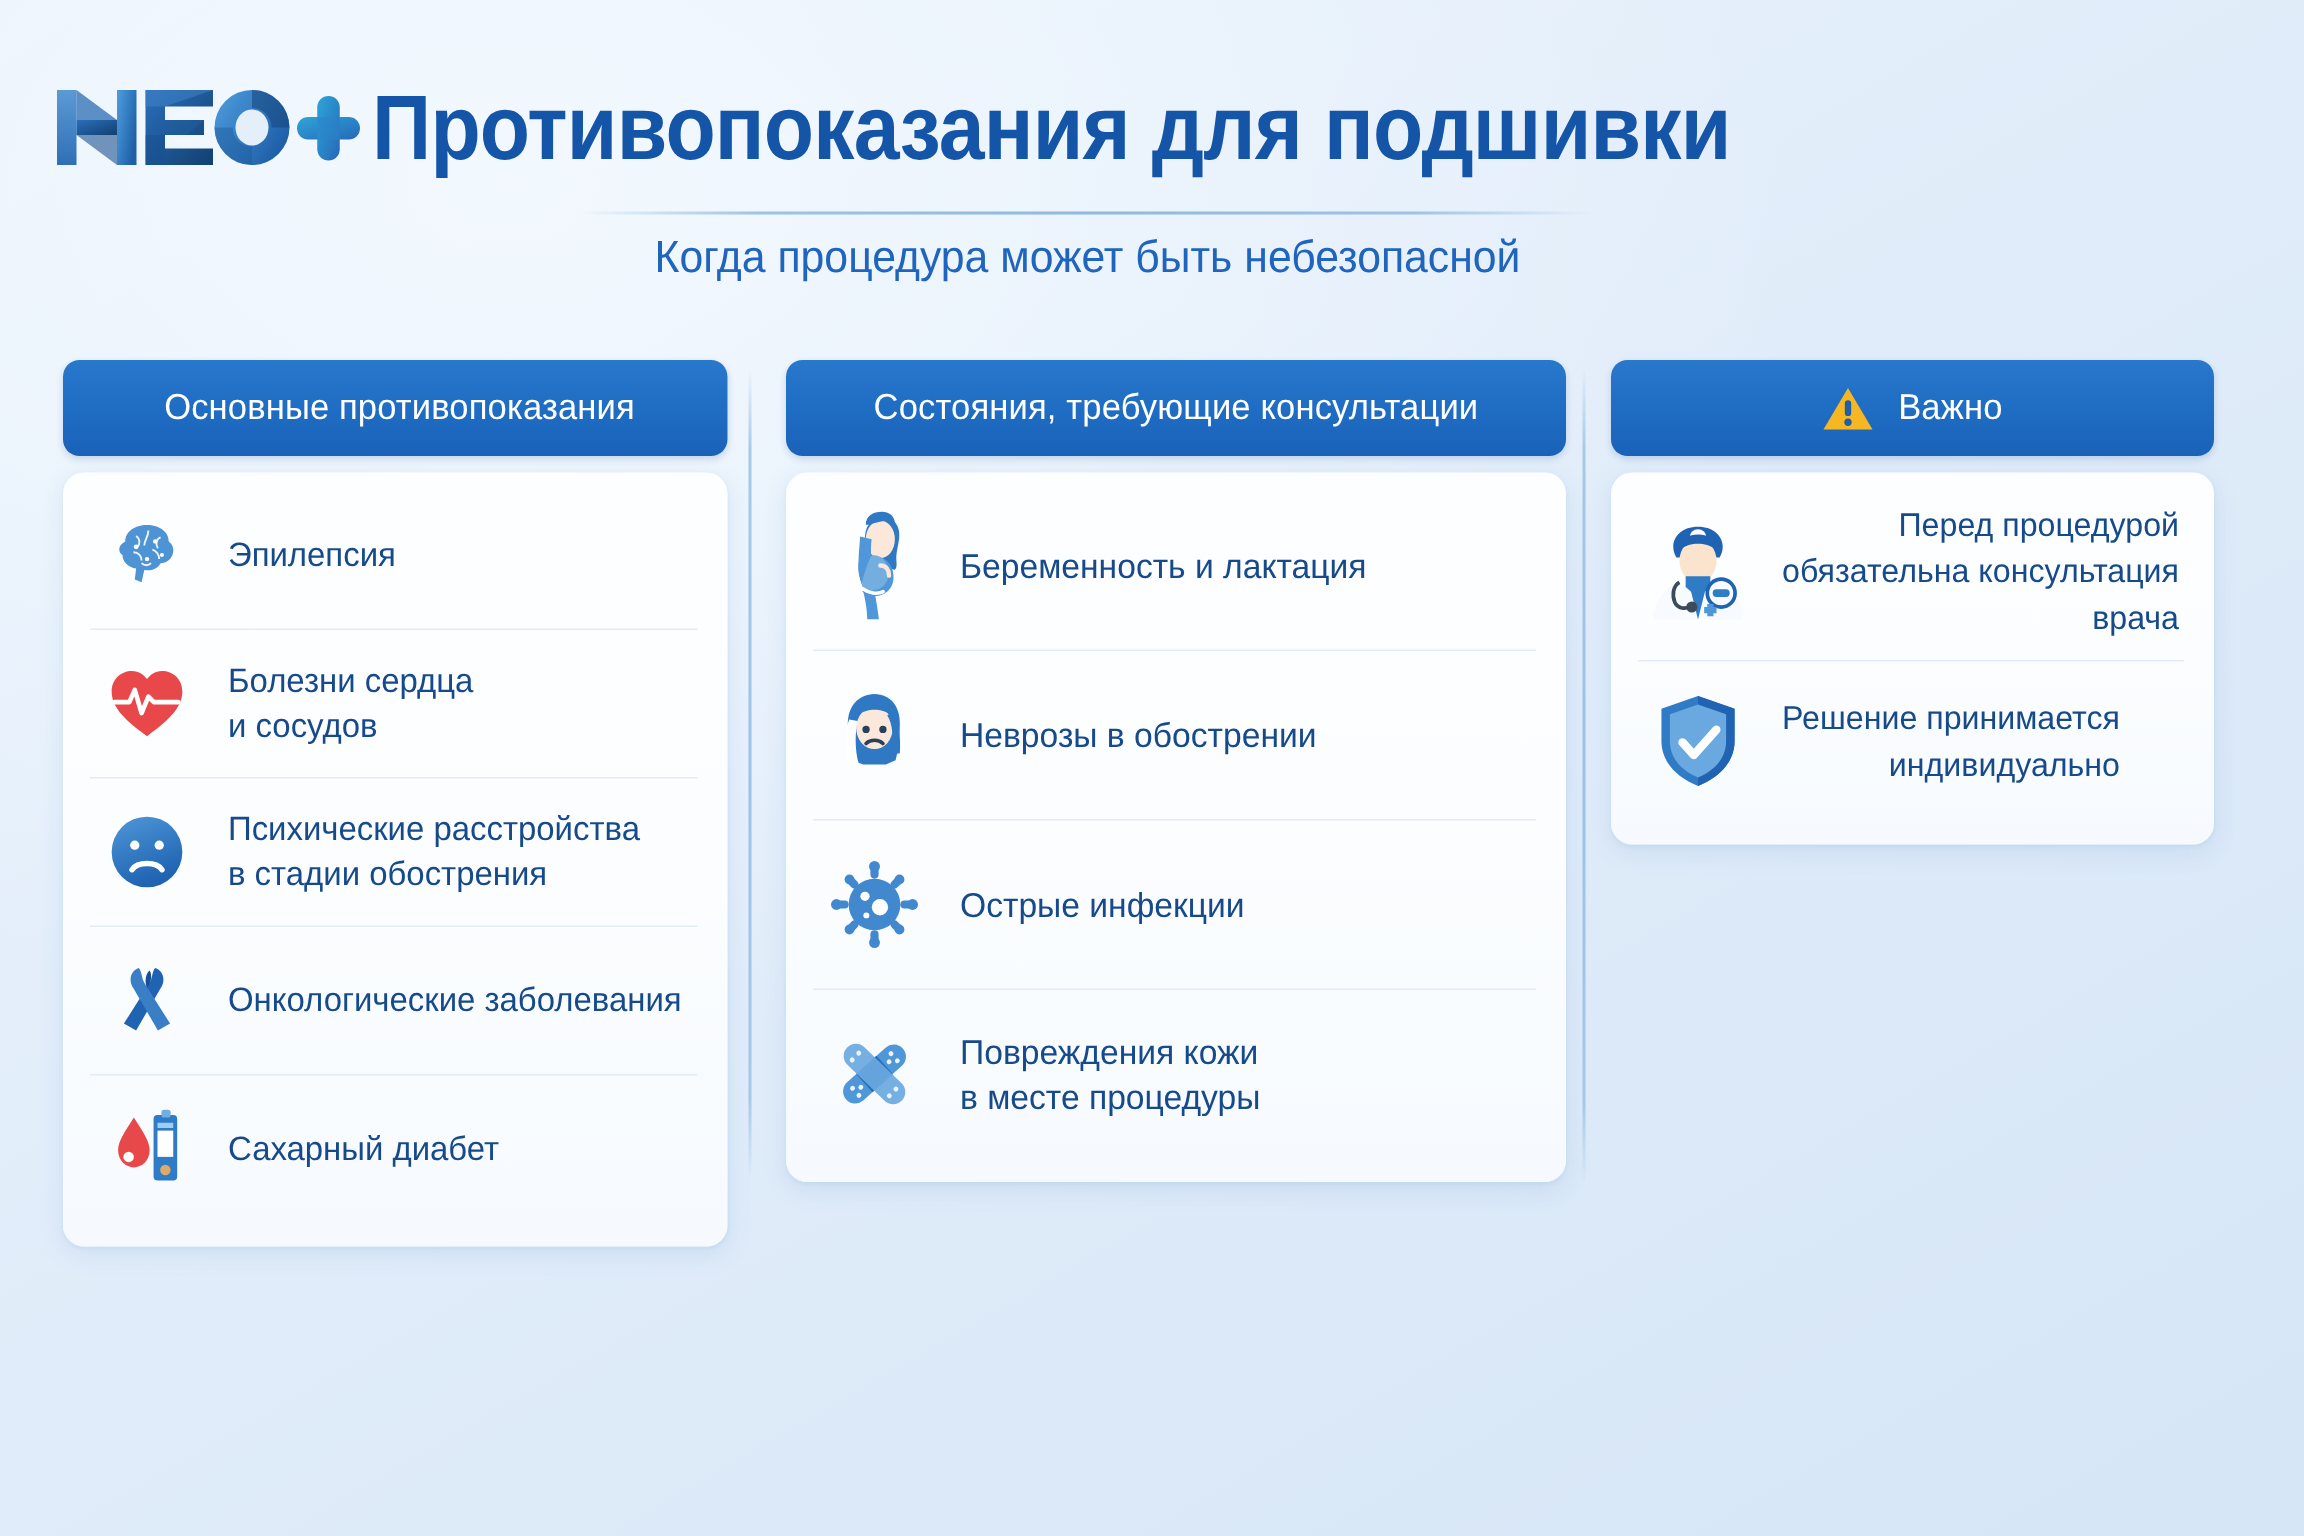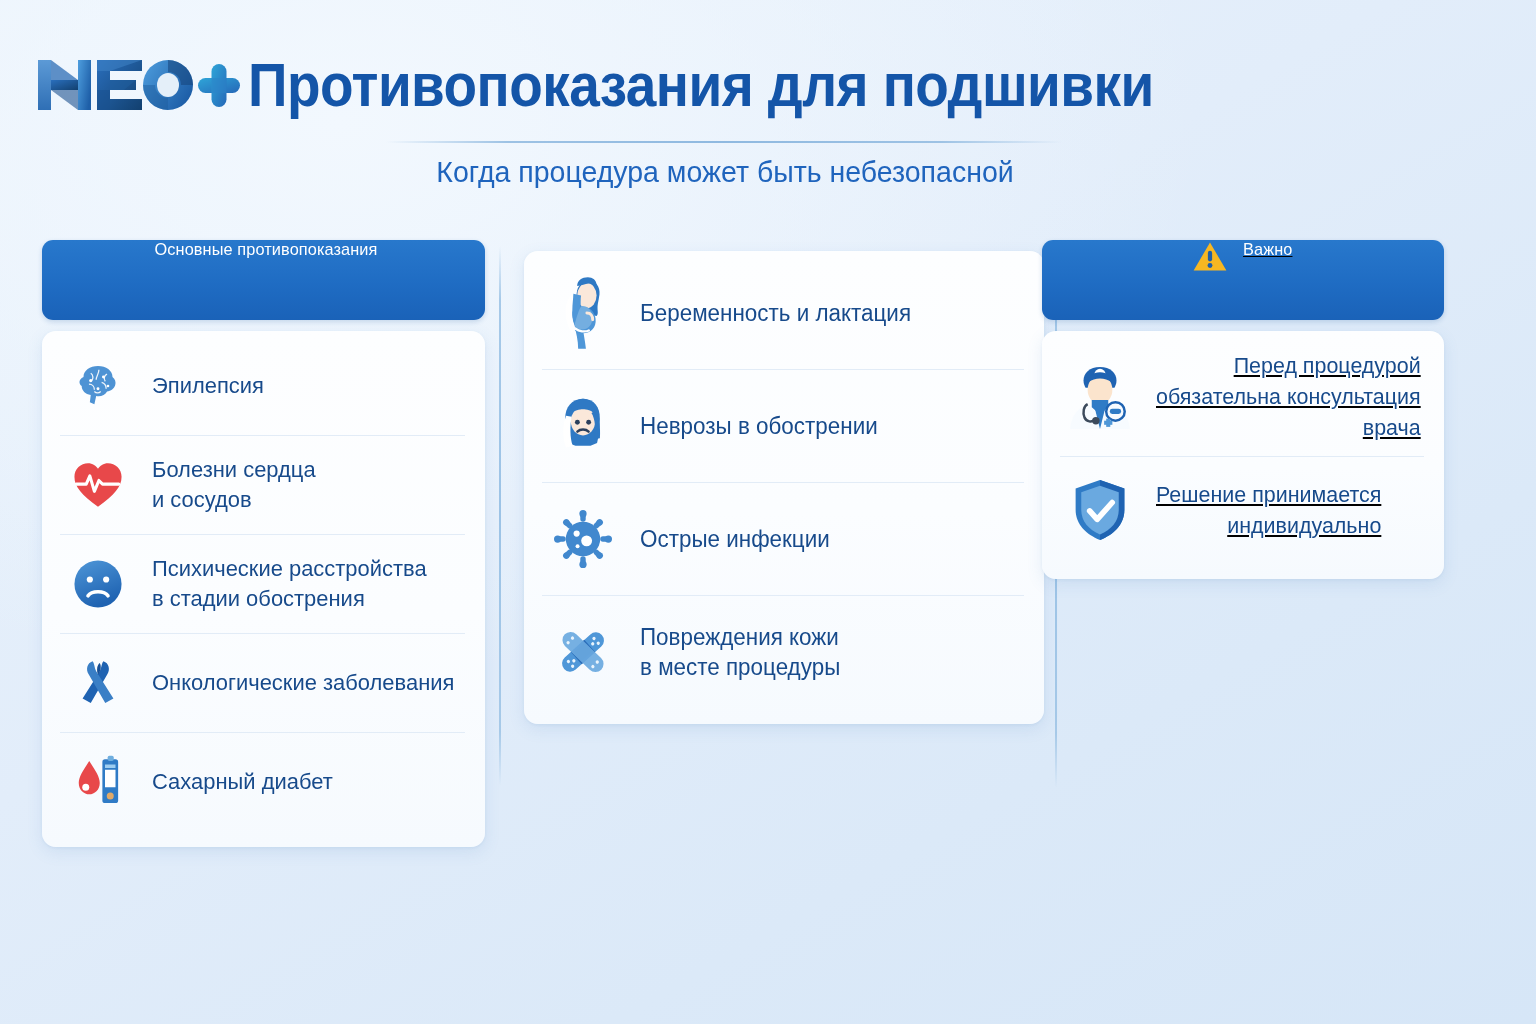--- a/index.html
+++ b/index.html
@@ -43,36 +43,36 @@
     transform:scaleX(0.95); transform-origin:center;
     white-space:nowrap;
   }
 
   
   .cols{ position:absolute; left:0; top:0; width:1536px; height:1024px; }
 
   .col{ position:absolute; top:240px; }
   .col-1{ left:42px;   width:443px; }
   .col-2{ left:524px;  width:520px; }
-  .col-3{ left:1042px; width:402px;text-decoration:underline; }
+  .col-3{ left:1074px; width:402px; }
 
   .divider{
     position:absolute; top:246px; width:2px; height:540px;
     background:linear-gradient(180deg,rgba(150,190,230,0) 0%,#a6c9e8 10%,#9cc3e6 50%,#a6c9e8 90%,rgba(150,190,230,0) 100%);
   }
   .divider-a{ left:499px; }
   .divider-b{ left:1055px; height:542px; }
 
   .col-head{
-    height:80px; border-radius:11px;
+    height:64px; border-radius:11px;
     background:linear-gradient(180deg,#2878cc 0%,#1f6cc3 55%,#1a62b8 100%);
     box-shadow:0 2px 5px rgba(30,90,160,0.20);
-    display:flex; 
+    display:flex; align-items:center;
     color:#ffffff;
-    font-size:17px;
+    font-size:24px;
     letter-spacing:0.1px;
     position:relative;
   }
   .col-head .ht{ transform:scaleX(0.96); transform-origin:center; white-space:nowrap; }
   .col-head-1{ justify-content:center; }
   .col-head-1 .ht{ padding-left:6px; }
   .col-head-2{ justify-content:center; }
   .col-head-3{ justify-content:center; gap:14px; }
 
   .card{
@@ -252,20 +252,23 @@
         </span>
         <div class="tx">
           <span>Сахарный диабет</span>
         </div>
       </div>
 
     </div>
   </div>
 
   <div class="col col-2">
+    <div class="col-head col-head-2">
+      <span class="ht">Состояния, требующие консультации</span>
+    </div>
     <div class="card">
 
       <div class="row">
         <span class="ic">
           <svg viewBox="0 0 64 80" width="62" height="78">
             <path d="M36 6c9 0 14 7 13 15-1 7-2 10-2 14 0 3 1 6-1 8l-10-2-8-4c-3-9-4-20 0-25 2-4 5-6 8-6z" fill="#2f79c4"></path>
             <ellipse cx="36" cy="22" rx="10" ry="13" fill="#fbe8da"></ellipse>
             <path d="M26 12c0-6 5-9 11-9 5 0 9 3 9 8-3-2-7-2-11-1-4 1-7 2-9 2z" fill="#2f79c4"></path>
             <path d="M22 20c-3 9-3 22 1 33 2 7 4 16 4 24h8c-1-10-3-18-4-26-1-10-2-22-1-29z" fill="#4f97d8"></path>
             <path d="M31 34c7-1 13 4 14 12 1 9-5 15-13 15-4 0-8-2-10-5 3-8 5-16 9-22z" fill="#4f97d8"></path>

